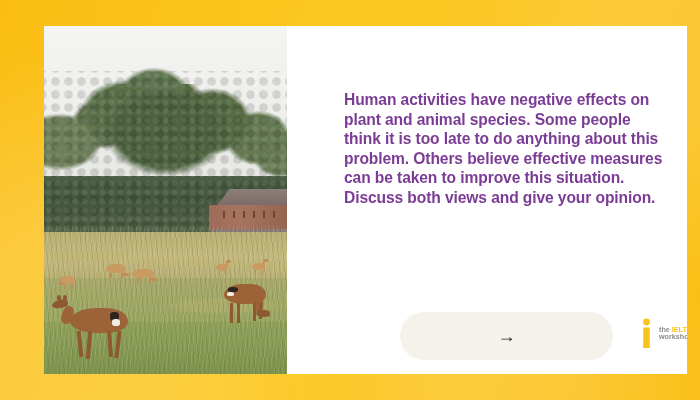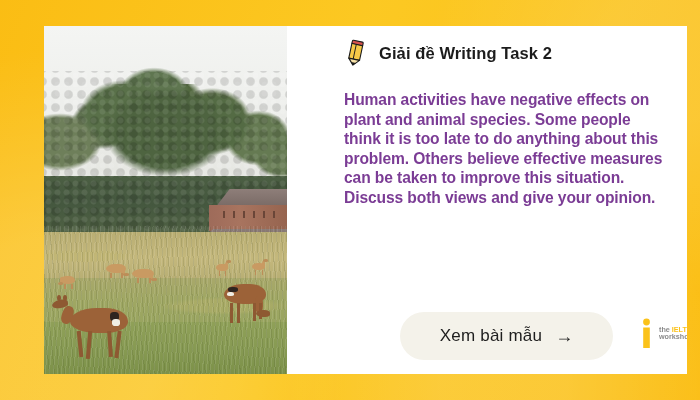--- a/index.html
+++ b/index.html
@@ -379,37 +379,24 @@
         <div class="patch" style="left:54px;top:11px;width:8px;height:7px"></div>
         <div class="leg" style="left:20px;top:23px;width:4px;height:26px;transform:rotate(-6deg)"></div>
         <div class="leg" style="left:29px;top:23px;width:4px;height:28px;transform:rotate(5deg)"></div>
         <div class="leg" style="left:50px;top:23px;width:4px;height:26px;transform:rotate(-4deg)"></div>
         <div class="leg" style="left:58px;top:23px;width:4px;height:27px;transform:rotate(7deg)"></div>
       </div>
     </div>
 
     <div id="content">
 
-      <div id="header-row">
-        <svg id="pencil-icon" viewBox="0 0 24 30">
-          <g transform="rotate(12 12 15)">
-            <rect x="6" y="3" width="11" height="4" rx="1" fill="#D9534F" stroke="#1B1B1B" stroke-width="1.1"></rect>
-            <rect x="6" y="6.5" width="11" height="15" fill="#F7C948" stroke="#1B1B1B" stroke-width="1.1"></rect>
-            <path d="M10.5 6.5 V21.5" stroke="#1B1B1B" stroke-width="0.9"></path>
-            <path d="M6 21.5 L11.5 27.5 L17 21.5 Z" fill="#F7E2A8" stroke="#1B1B1B" stroke-width="1.1" stroke-linejoin="round"></path>
-            <path d="M9 24.8 L11.5 27.5 L14 24.8 Z" fill="#1B1B1B"></path>
-          </g>
-        </svg>
-        <div id="header-title">Giải đề Writing Task 2</div>
-      </div>
 
       <div id="prompt">Human activities have negative effects on plant and animal species. Some people think it is too late to do anything about this problem. Others believe effective measures can be taken to improve this situation. Discuss both views and give your opinion.</div>
 
       <button id="cta-button">
-        <span id="cta-label">Xem bài mẫu</span>
         <span id="cta-arrow">→</span>
       </button>
 
       <div id="logo">
         <svg id="logo-mark" viewBox="0 0 15 30">
           <circle cx="7.5" cy="4" r="3.4" fill="#FBC21A"></circle>
           <path d="M4.2 9.5 H10.8 V30 H4.2 Z" fill="#FBC21A"></path>
         </svg>
         <div id="logo-wordmark">
           <div class="logo-line1"><span>the </span><span class="brand-hi">IELTS</span></div>

